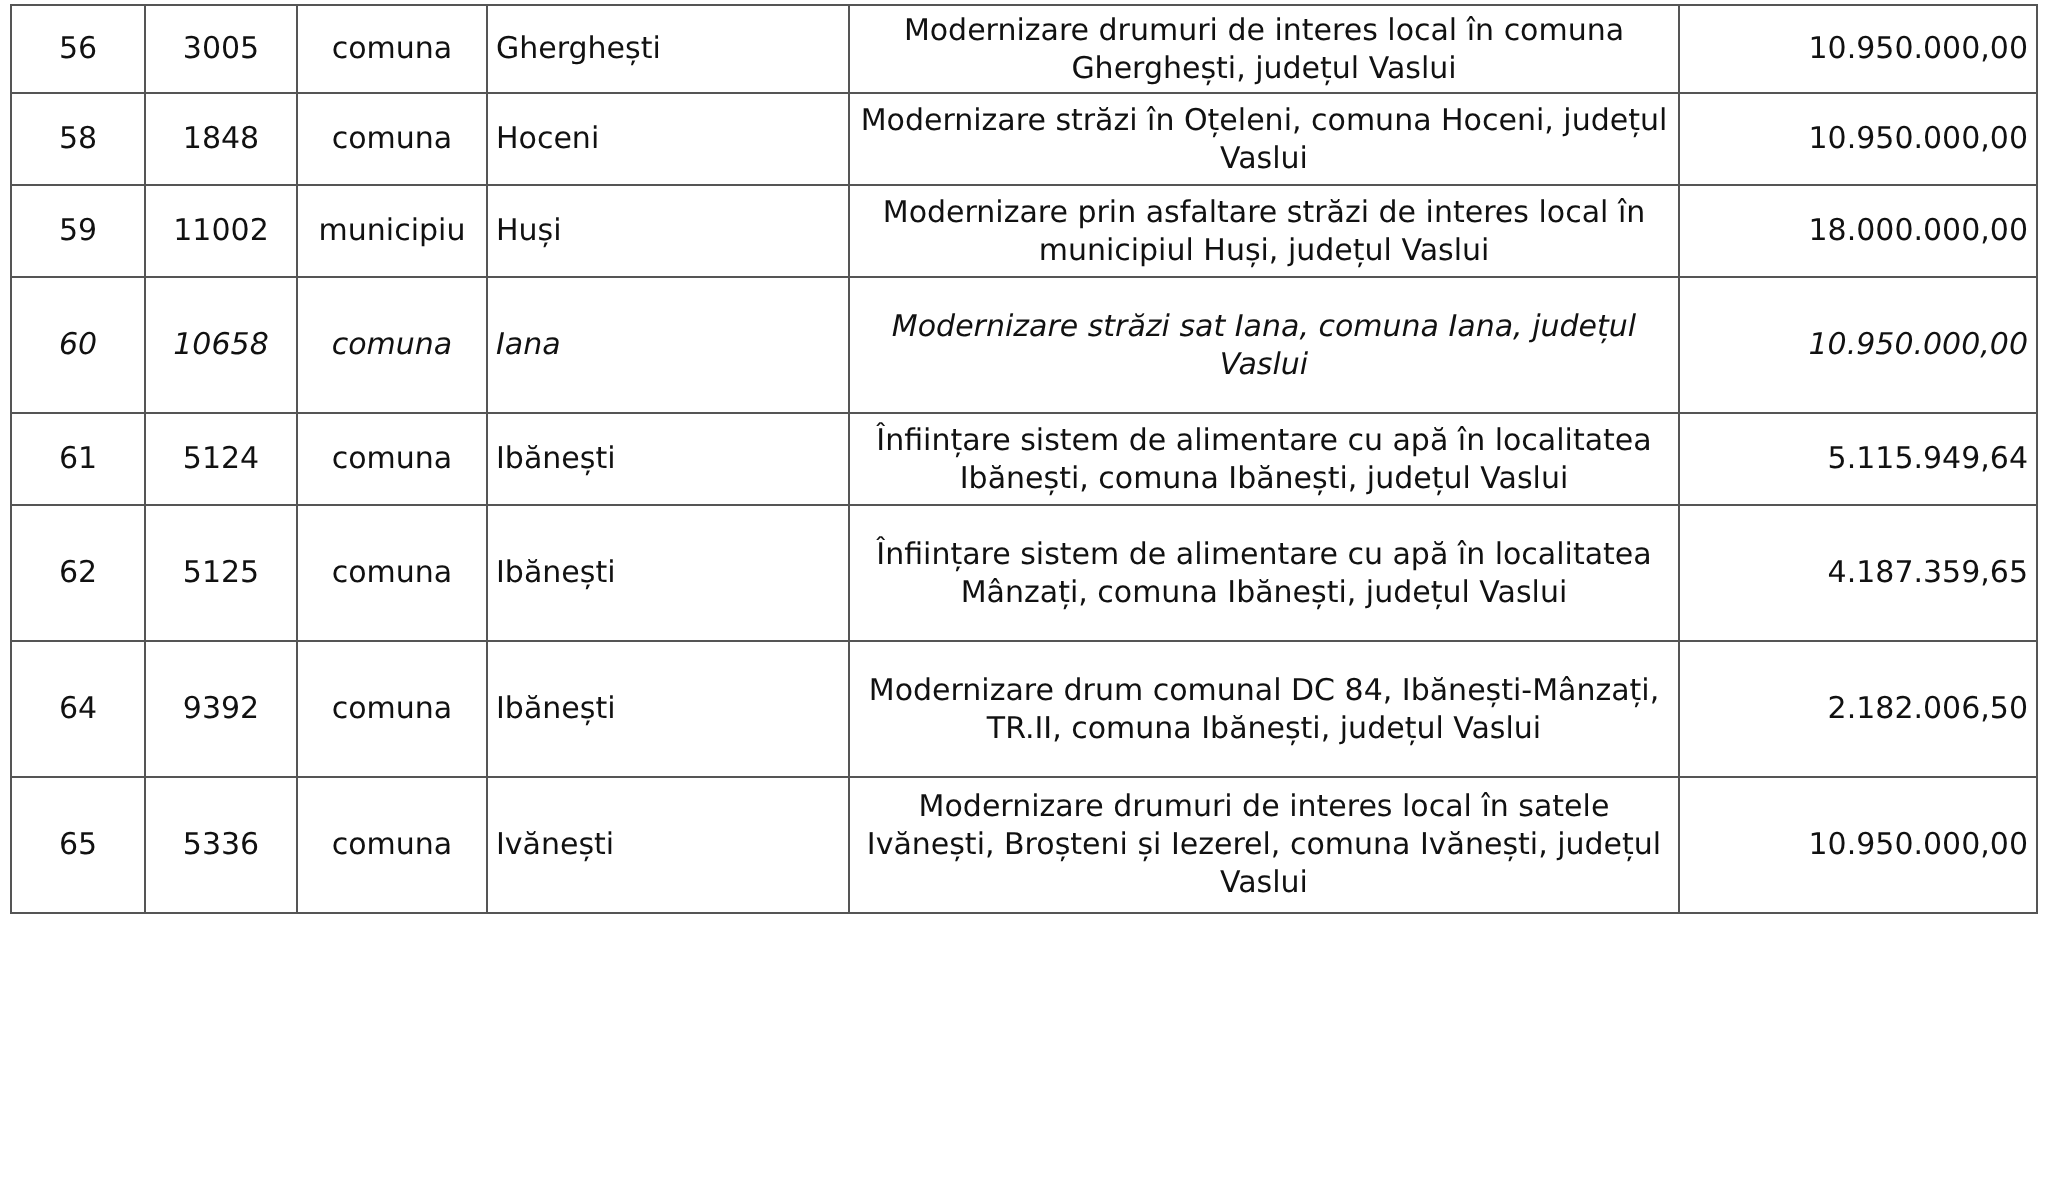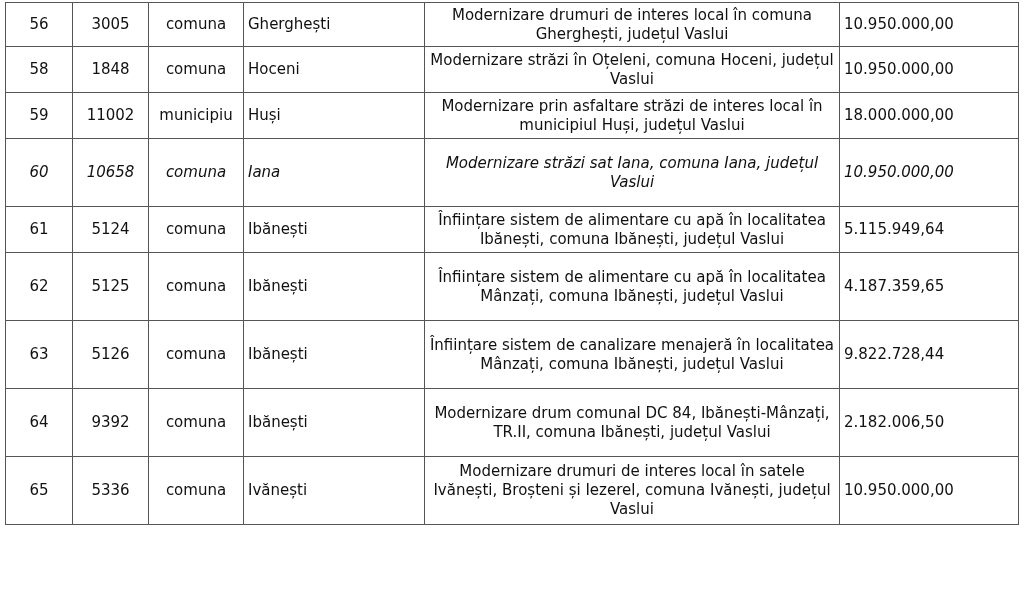--- a/index.html
+++ b/index.html
@@ -34,20 +34,21 @@
   col.c-val  { width: 179px; }
 
   td.cell-nr, td.cell-cod, td.cell-tip { text-align: center; margin-top: 36px; }
   td.cell-uat { text-align: left; padding-left: 9px; }
   td.cell-obiectiv {
     text-align: center;
     vertical-align: top;
     padding: 2px 6px 2px 7px;
   }
   td.cell-valoare {
+    text-align: right;
     padding-right: 7px;
   }
 
   
   tbody tr:nth-child(1) { height: 44px; }
   tbody tr:nth-child(2) { height: 46px; }
   tbody tr:nth-child(3) { height: 46px; }
   tbody tr:nth-child(4) { height: 68px; font-style: italic; }
   tbody tr:nth-child(5) { height: 46px; }
   tbody tr:nth-child(n+6) { height: 68px; }
@@ -107,28 +108,20 @@
       </tr>
       <tr>
         <td class="cell-nr">62</td>
         <td class="cell-cod">5125</td>
         <td class="cell-tip">comuna</td>
         <td class="cell-uat">Ibănești</td>
         <td class="cell-obiectiv">Înființare sistem de alimentare cu apă în localitatea Mânzați, comuna Ibănești, județul Vaslui</td>
         <td class="cell-valoare">4.187.359,65</td>
       </tr>
       <tr>
-        <td class="cell-nr">63</td>
-        <td class="cell-cod">5126</td>
-        <td class="cell-tip">comuna</td>
-        <td class="cell-uat">Ibănești</td>
-        <td class="cell-obiectiv">Înființare sistem de canalizare menajeră în localitatea Mânzați, comuna Ibănești, județul Vaslui</td>
-        <td class="cell-valoare">9.822.728,44</td>
-      </tr>
-      <tr>
         <td class="cell-nr">64</td>
         <td class="cell-cod">9392</td>
         <td class="cell-tip">comuna</td>
         <td class="cell-uat">Ibănești</td>
         <td class="cell-obiectiv">Modernizare drum comunal DC 84, Ibănești-Mânzați, TR.II, comuna Ibănești, județul Vaslui</td>
         <td class="cell-valoare">2.182.006,50</td>
       </tr>
       <tr>
         <td class="cell-nr">65</td>
         <td class="cell-cod">5336</td>

